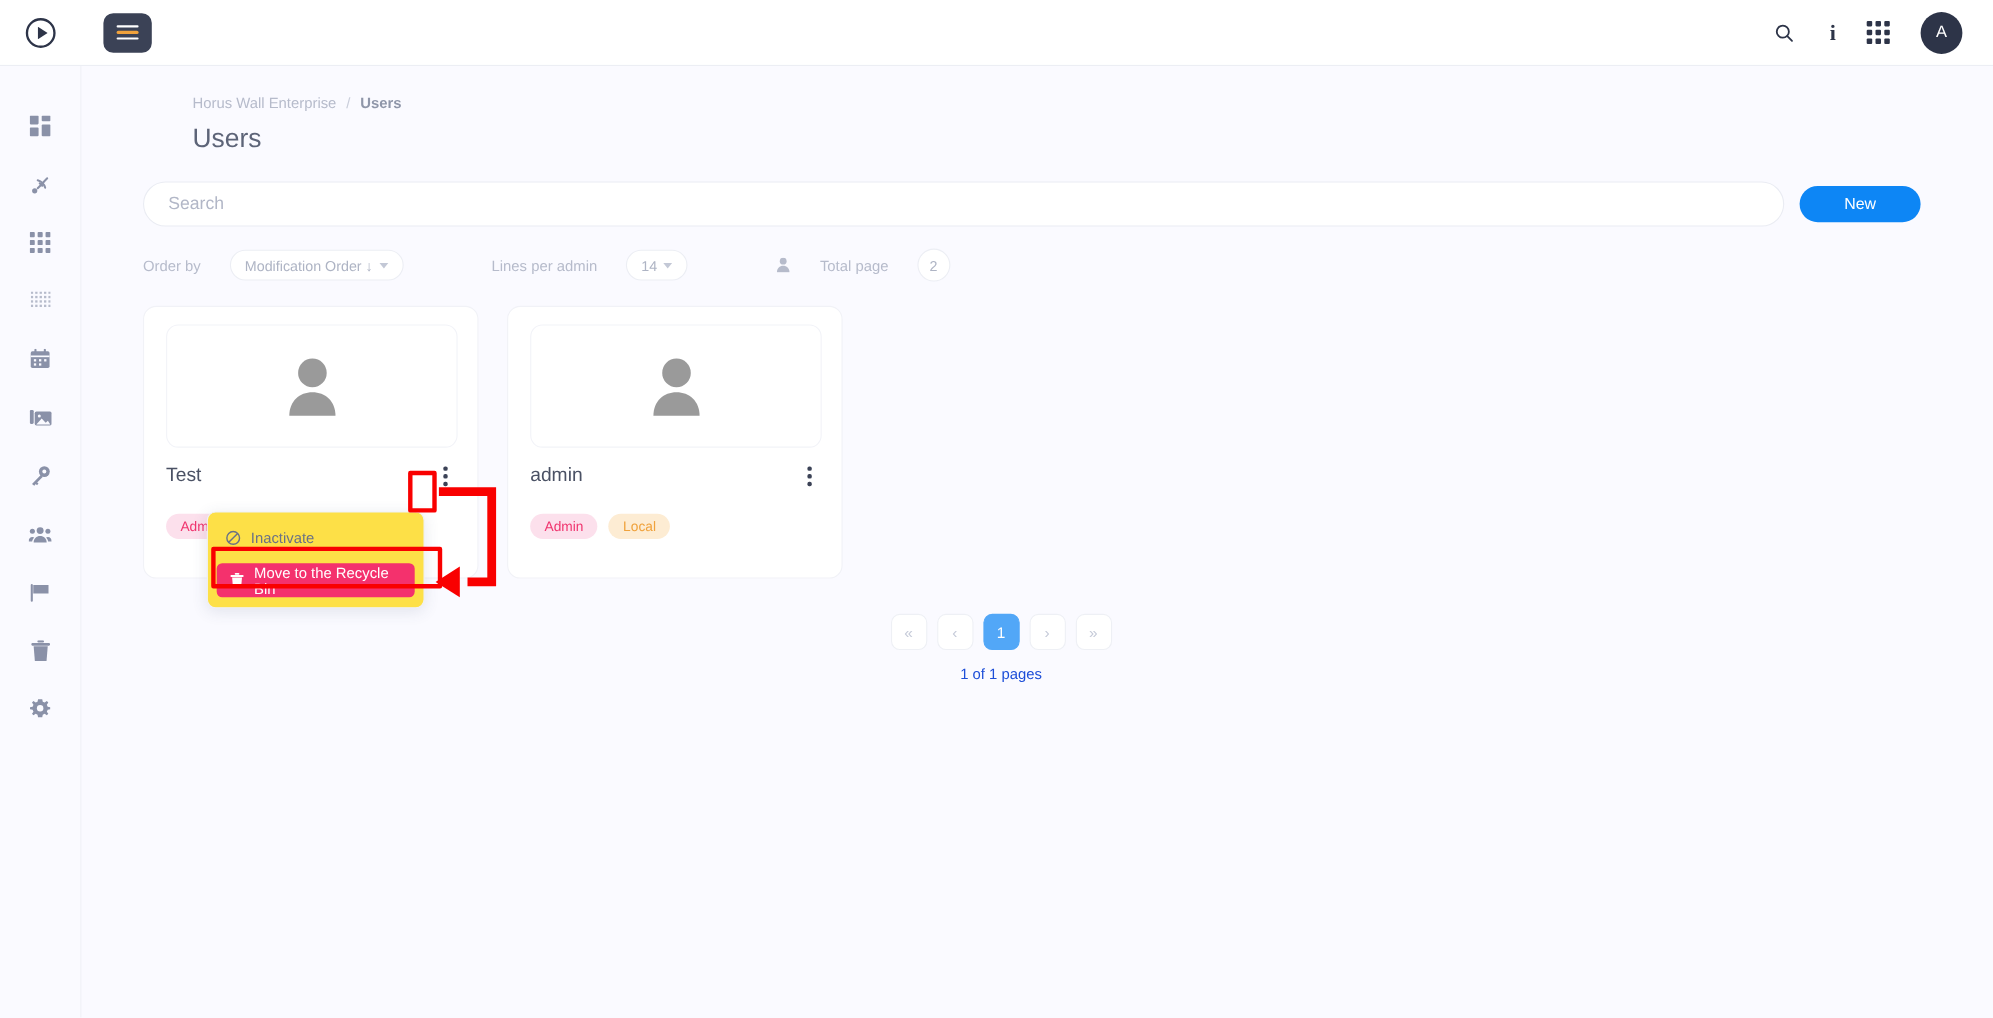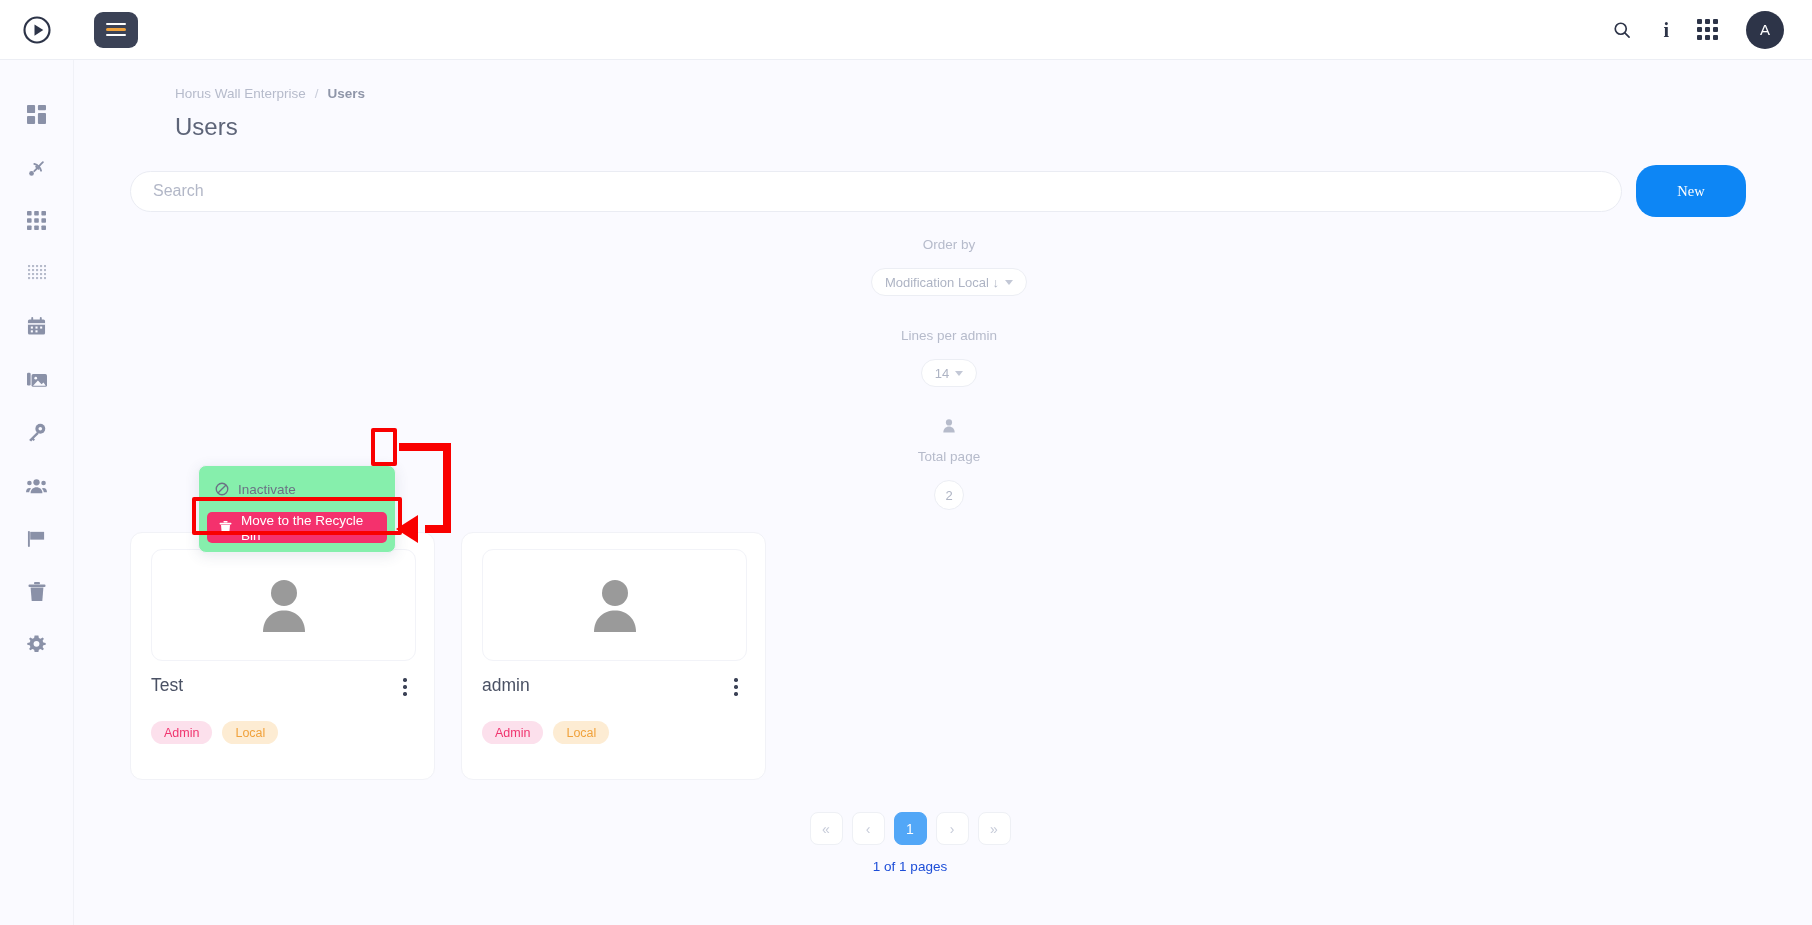--- a/index.html
+++ b/index.html
@@ -100,30 +100,29 @@
     display: flex; align-items: center; gap: 14px;
     margin-top: 24px; padding-left: 30px; padding-right: 22px;
   }
   .search-input {
     flex: 1; height: 41px; border: 1px solid #eaecf3; border-radius: 21px;
     background: #ffffff; padding: 0 22px; font-size: 16px; color: #5d6478;
     outline: none; font-family: "Liberation Sans", sans-serif;
   }
   .search-input::placeholder { color: #b2b7c7; }
   .new-btn {
-    width: 110px; height: 52px; border-radius: 20px; border: none;
+    width: 110px; height: 33px; border-radius: 20px; border: none;
     background: #0d86f5; color: #fff; font-size: 14.5px; cursor: pointer;
-    font-family: Liberation Serif, serif;
+    font-family: Liberation Sans, sans-serif;
   }
 
   .filter-row {
     display: flex; align-items: center; margin-top: 20px;
     padding-left: 30px; font-size: 13.5px; color: #b6bbcb;
-    gap: 16px;
-    flex-direction: column;
+    gap: 26px;
   }
   .filter-label { color: #b6bbcb; }
   .pill {
     border: 1px solid #eceef4; border-radius: 16px; background: #fff;
     height: 28px; display: inline-flex; align-items: center; gap: 6px;
     padding: 0 13px; color: #aeb4c4; font-size: 13px; cursor: pointer;
   }
   .pill.round { border-radius: 50%; width: 30px; height: 30px; padding: 0; justify-content: center; }
   .caret { width: 0; height: 0; border-left: 4px solid transparent; border-right: 4px solid transparent; border-top: 5px solid #c3c8d6; }
   .gap-lg { width: 28px; }
@@ -158,22 +157,22 @@
   .badges { display:flex; gap: 10px; margin-top: 22px; }
   .badge {
     border-radius: 12px; height: 23px; padding: 0 13px;
     display:inline-flex; align-items:center; font-size: 12.5px;
   }
   .badge-admin { background: #fce0ec; color: #f0356f; }
   .badge-local { background: #fdecd3; color: #f0a23c; }
 
   
   .dropdown {
-    position: absolute; left: 198px; top: 465px;
-    width: 198px; background: #86efac;
+    position: absolute; left: 188px; top: 465px;
+    width: 198px; background: #fde047;
     border: 1px solid #f0f1f6; border-radius: 8px;
     box-shadow: 0 3px 14px rgba(60,70,110,0.12);
     padding: 8px 0 9px 0; z-index: 60;
   }
   .dd-item {
     height: 30px; display:flex; align-items:center; gap: 9px;
     padding: 0 16px; font-size: 13.5px; color: #6b7285; cursor: pointer;
   }
   .dd-item.danger {
     background: #f4316d; color: #ffffff; border-radius: 5px;
@@ -407,21 +406,21 @@
   <h1 class="page-title">Users</h1>
 
   <div class="toolbar-row">
     <input class="search-input" type="text" placeholder="Search" style="">
     <button class="new-btn">New</button>
   </div>
 
   <div class="filter-row">
     <span class="filter-label">Order by</span>
     <span class="pill">
-      <span>Modification Local ↓</span>
+      <span>Modification Order ↓</span>
       <span class="caret"></span>
     </span>
 
     <span class="gap-lg"></span>
 
     <span class="filter-label">Lines per admin</span>
     <span class="pill">
       <span>14</span>
       <span class="caret"></span>
     </span>

